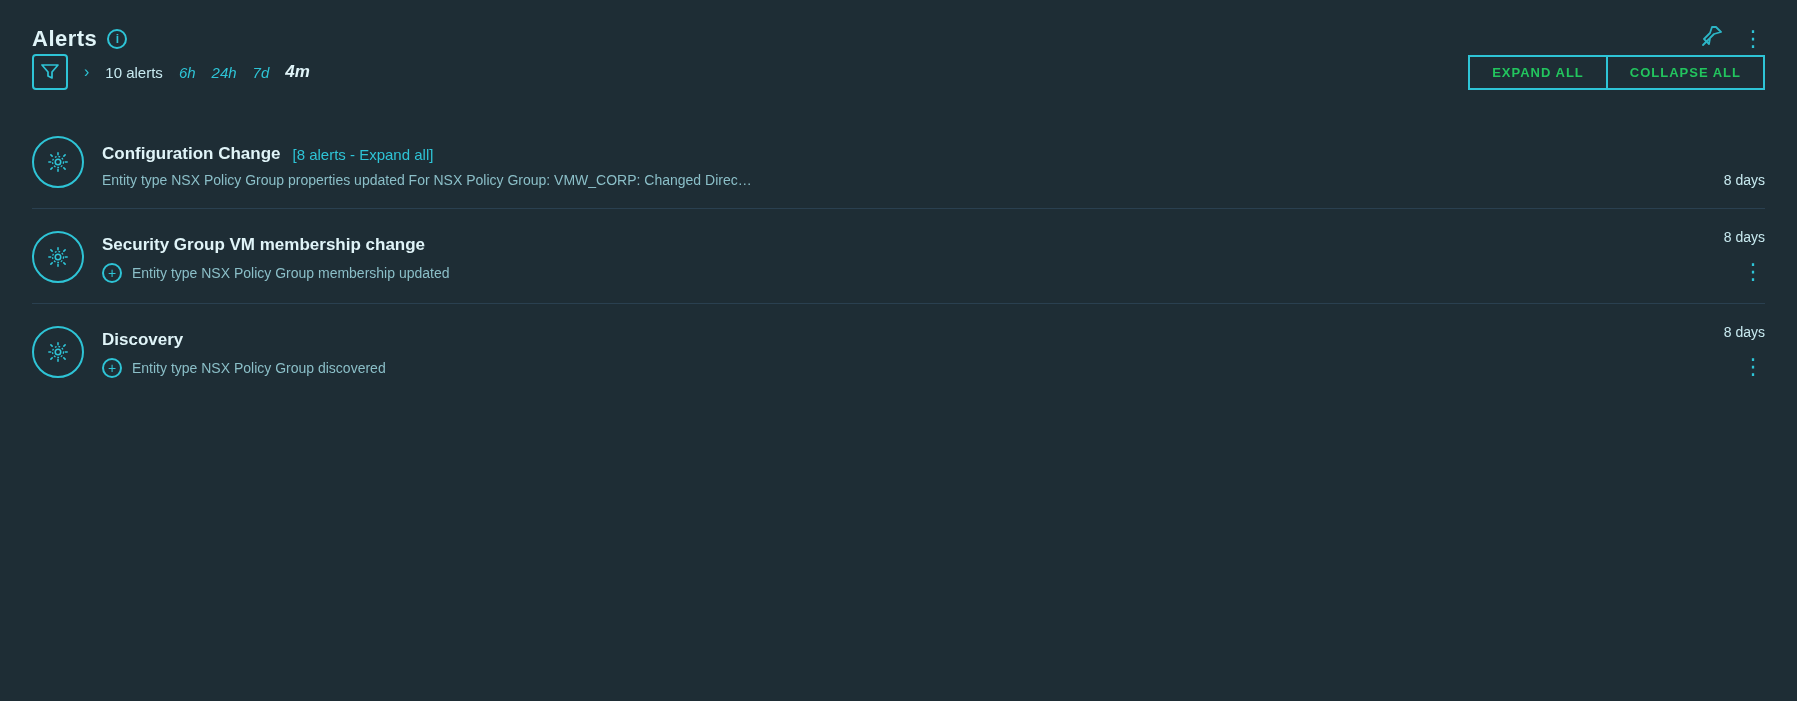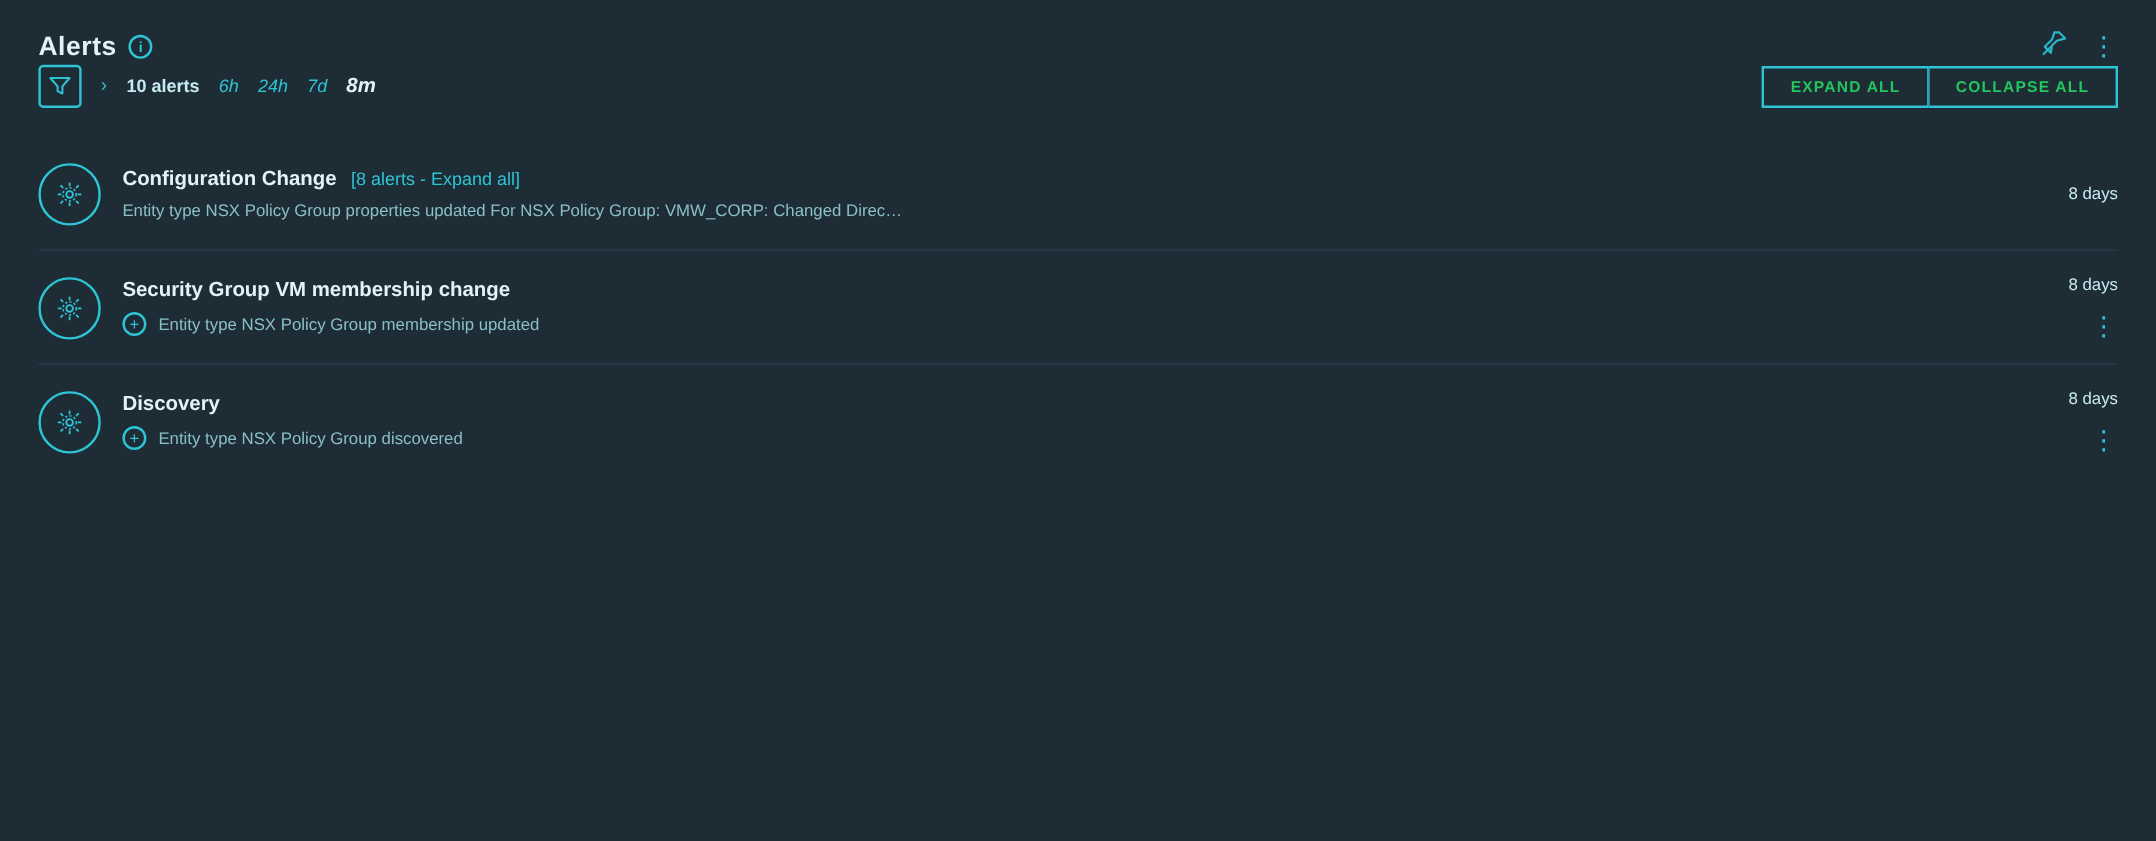--- a/index.html
+++ b/index.html
@@ -100,21 +100,20 @@
     }
 
     .chevron-right {
       color: #2ec4d6;
       font-size: 16px;
     }
 
     .alert-count {
       color: #c8eaf0;
       font-size: 15px;
-      font-weight: bold;
     }
 
     .time-filters {
       display: flex;
       align-items: center;
       gap: 16px;
       font-style: italic;
     }
 
     .time-filter {
@@ -166,21 +165,21 @@
       border-top: 1px solid #2a4050;
       padding: 20px 0;
     }
 
     .alert-item:first-child {
       border-top: none;
     }
 
     .alert-row {
       display: flex;
-      align-items: center;
+      align-items: flex-end;
       gap: 18px;
     }
 
     .alert-icon-wrap {
       width: 52px;
       height: 52px;
       border: 2px solid #2ec4d6;
       border-radius: 50%;
       display: flex;
       align-items: center;
@@ -294,21 +293,21 @@
         <svg width="18" height="16" viewBox="0 0 18 16" fill="none" xmlns="http://www.w3.org/2000/svg">
           <path d="M1 1H17L11 8V14L7 12V8L1 1Z" stroke="#2ec4d6" stroke-width="1.7" fill="none" stroke-linejoin="round"></path>
         </svg>
       </div>
       <span class="chevron-right">›</span>
       <span class="alert-count">10 alerts</span>
       <div class="time-filters">
         <span class="time-filter">6h</span>
         <span class="time-filter">24h</span>
         <span class="time-filter">7d</span>
-        <span class="time-filter active">8m</span>
+        <span class="time-filter active">4m</span>
       </div>
     </div>
     <div class="toolbar-right">
       <button class="action-btn">EXPAND ALL</button>
       <button class="action-btn">COLLAPSE ALL</button>
     </div>
   </div>
 
   <div class="alert-list">
 

